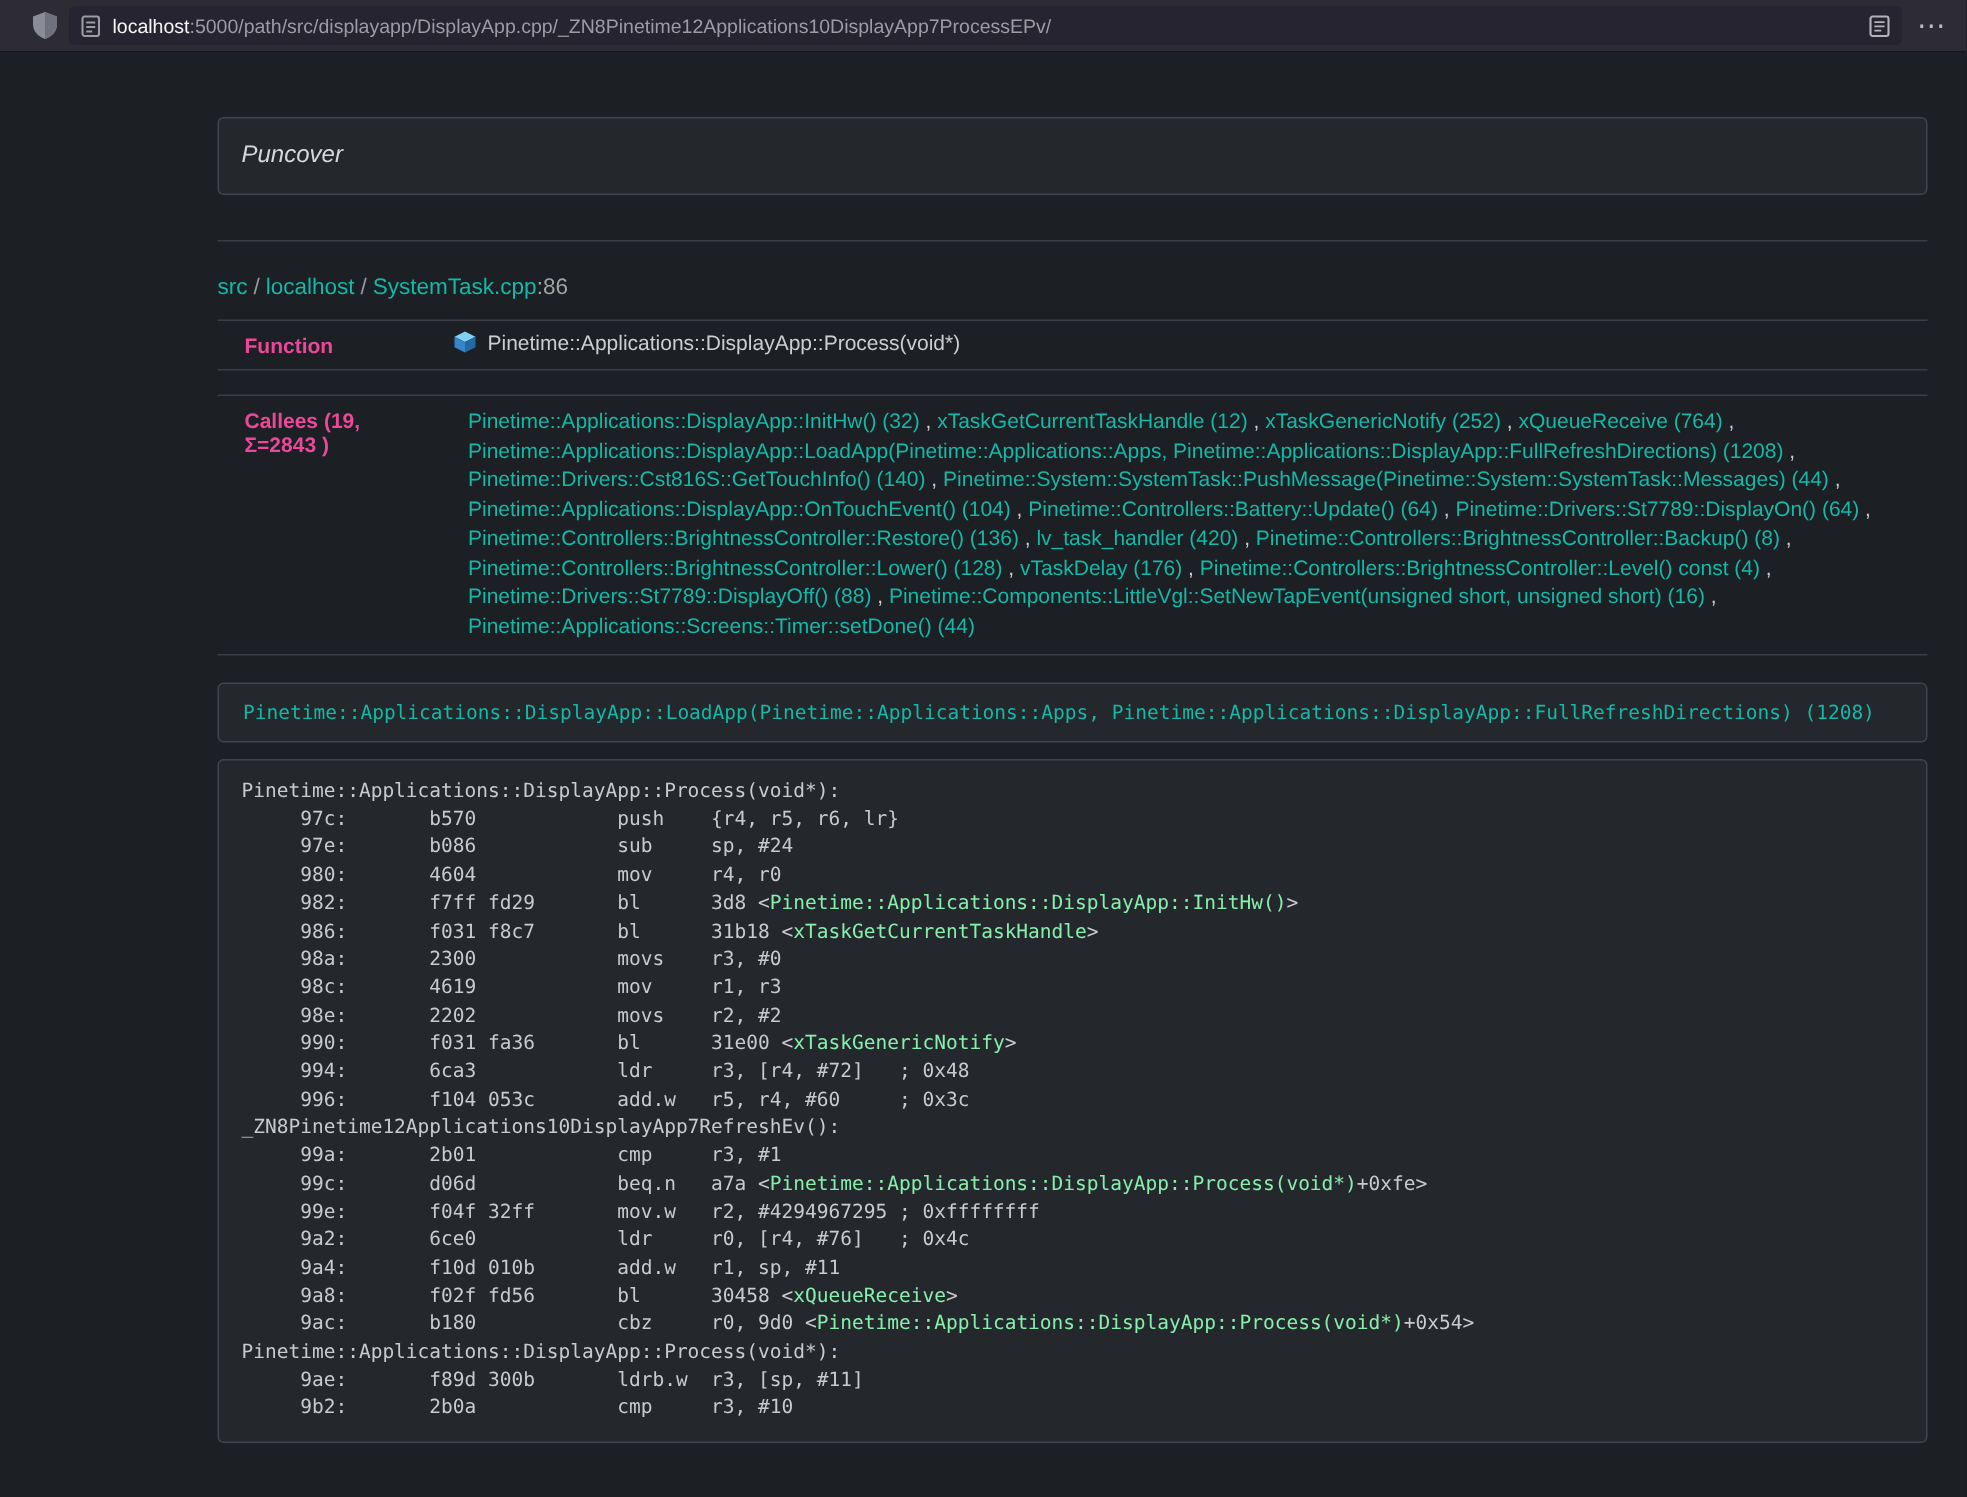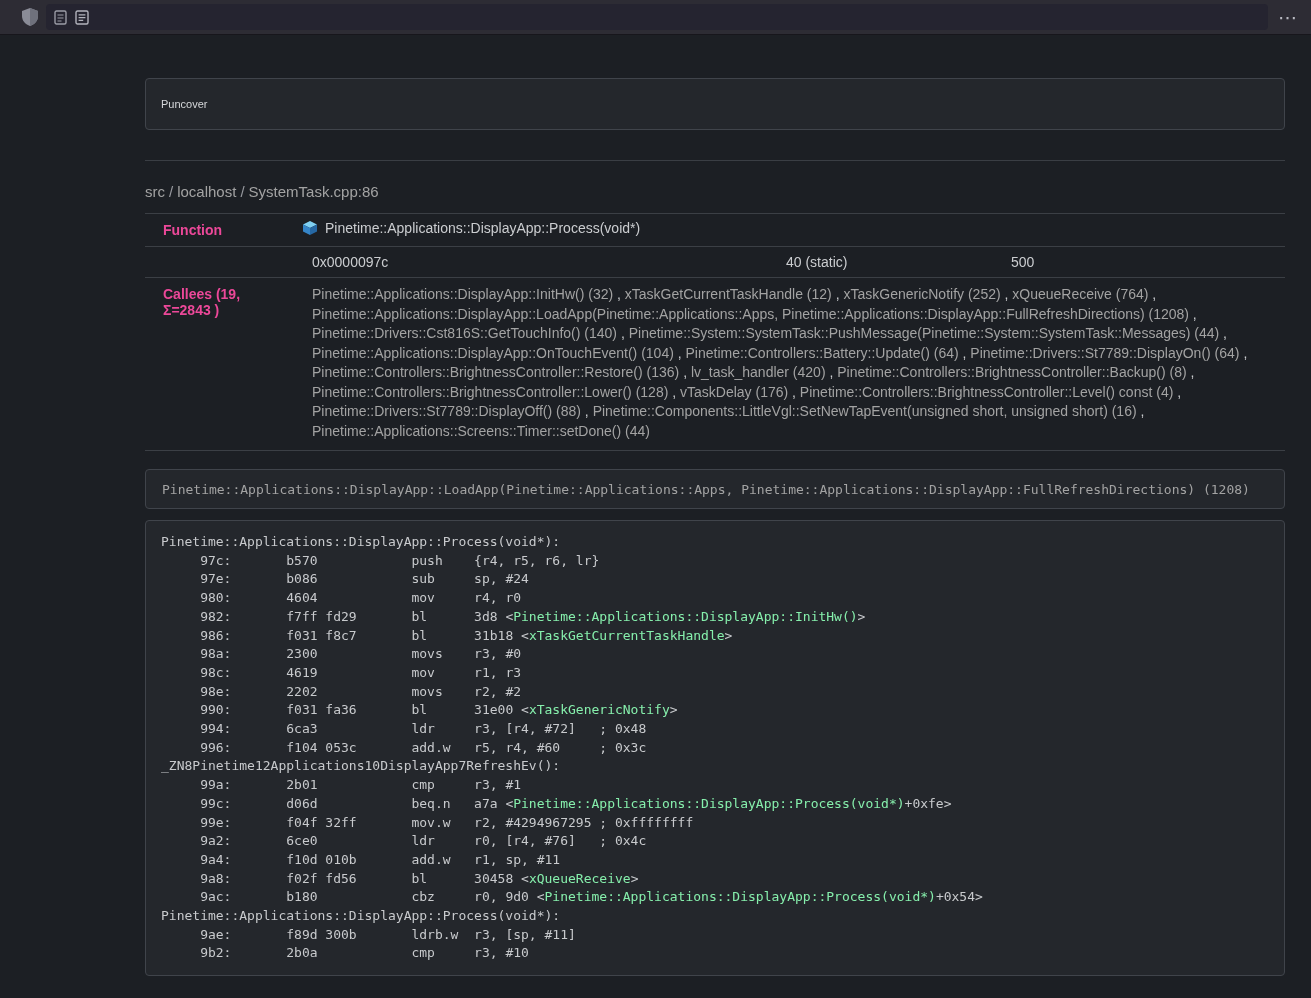--- a/index.html
+++ b/index.html
@@ -3,21 +3,21 @@
 <meta charset="utf-8">
 <style>
   * { box-sizing: border-box; }
   html, body { margin: 0; padding: 0; }
   body {
     width: 1311px; height: 998px; overflow: hidden;
     background: #1c1f24;
     font-family: "Liberation Sans", sans-serif;
     font-size: 14px; color: #cbcdd0;
   }
-  a { color: #a3a3a3; text-decoration: none; }
+  a { color: #14b8a6; text-decoration: none; }
 
   
   .browser-bar {
     height: 35px; background: #2d2c34; border-bottom: 1px solid #17161c;
     display: flex; align-items: center; padding: 0 10px;
   }
   .bar-icon { display: inline-flex; align-items: center; justify-content: center; cursor: pointer; }
   .shield-wrap { margin-left: 12px; margin-right: 8px; }
   .url-field {
     flex: 1; height: 26px; background: #252430; border-radius: 4px;
@@ -25,21 +25,21 @@
     overflow: hidden;
   }
   .url-text { font-size: 13px; color: #9b9ca6; white-space: nowrap; overflow: hidden; flex: 1; }
   .url-host { color: #f7f7fa; }
   .menu-dots { color: #b9bac2; font-size: 19px; line-height: 19px; margin: 0 4px 0 10px; cursor: pointer; user-select: none; }
 
   
   .container { width: 1170px; margin-left: 130px; padding: 0 15px; }
   .panel { background: #24272c; border: 1px solid #40444b; border-radius: 4px; }
   .title-panel { margin-top: 43px; height: 52px; display: flex; align-items: center; padding: 0 15px; }
-  .page-title { font-size: 11px; color: #d6d8db; }
+  .page-title { font-size: 16px; color: #d6d8db; font-style: italic; }
   hr.divider { border: 0; border-top: 1px solid #3a3e44; margin: 30px 0 0 0; }
 
   .breadcrumb { margin-top: 22px; font-size: 15px; }
   .crumb-sep { color: #989aa0; padding: 0 4px; }
   .line-no { color: #a3a3a3; }
 
   
   table.main { width: 100%; border-collapse: collapse; margin-top: 13px; border-bottom: 1px solid #3b3f45; }
   table.main > tbody > tr > th,
   table.main > tbody > tr > td { border-top: 1px solid #3b3f45; vertical-align: top; text-align: left; }
@@ -89,20 +89,21 @@
   </span>
   <div class="url-field">
     <span class="bar-icon">
       <svg width="13" height="15" viewBox="0 0 13 15">
         <rect x="1" y="1" width="11" height="13" rx="1.5" fill="none" stroke="#9b9ca6" stroke-width="1.4"></rect>
         <line x1="3.5" y1="5" x2="9.5" y2="5" stroke="#9b9ca6" stroke-width="1.2"></line>
         <line x1="3.5" y1="8" x2="9.5" y2="8" stroke="#9b9ca6" stroke-width="1.2"></line>
         <line x1="3.5" y1="11" x2="7.5" y2="11" stroke="#9b9ca6" stroke-width="1.2"></line>
       </svg>
     </span>
+    <span class="url-text"><span class="url-host">localhost</span><span>:5000/path/src/displayapp/DisplayApp.cpp/_ZN8Pinetime12Applications10DisplayApp7ProcessEPv/</span></span>
     <span class="bar-icon">
       <svg width="14" height="15" viewBox="0 0 14 15">
         <rect x="1" y="1" width="12" height="13" rx="1.5" fill="none" stroke="#b2b3bc" stroke-width="1.4"></rect>
         <line x1="3.6" y1="4.8" x2="10.4" y2="4.8" stroke="#b2b3bc" stroke-width="1.2"></line>
         <line x1="3.6" y1="7.6" x2="10.4" y2="7.6" stroke="#b2b3bc" stroke-width="1.2"></line>
         <line x1="3.6" y1="10.4" x2="8.2" y2="10.4" stroke="#b2b3bc" stroke-width="1.2"></line>
       </svg>
     </span>
   </div>
   <span class="menu-dots">⋯</span>
@@ -142,27 +143,20 @@
         <td class="nested-cell">
           <table class="details">
             <colgroup>
               <col style="width:262px">
                 <col style="width:220px">
                 <col style="width:225px">
                 <col style="width:130px">
                 <col>
             </colgroup>
             <tbody>
-            <tr>
-              <td class="first">0x0000097c</td>
-              <td></td>
-              <td>40 (static)</td>
-              <td>500</td>
-              <td></td>
-            </tr>
           </tbody>
             </table>
         </td>
       </tr>
       <tr>
         <th>Callees (19, Σ=2843 )</th>
         <td class="callees-cell"><a href="#" class="callee-link">Pinetime::Applications::DisplayApp::InitHw() (32)</a><span class="callee-sep"> , </span><a href="#" class="callee-link">xTaskGetCurrentTaskHandle (12)</a><span class="callee-sep"> , </span><a href="#" class="callee-link">xTaskGenericNotify (252)</a><span class="callee-sep"> , </span><a href="#" class="callee-link">xQueueReceive (764)</a><span class="callee-sep"> , </span><a href="#" class="callee-link">Pinetime::Applications::DisplayApp::LoadApp(Pinetime::Applications::Apps, Pinetime::Applications::DisplayApp::FullRefreshDirections) (1208)</a><span class="callee-sep"> , </span><a href="#" class="callee-link">Pinetime::Drivers::Cst816S::GetTouchInfo() (140)</a><span class="callee-sep"> , </span><a href="#" class="callee-link">Pinetime::System::SystemTask::PushMessage(Pinetime::System::SystemTask::Messages) (44)</a><span class="callee-sep"> , </span><a href="#" class="callee-link">Pinetime::Applications::DisplayApp::OnTouchEvent() (104)</a><span class="callee-sep"> , </span><a href="#" class="callee-link">Pinetime::Controllers::Battery::Update() (64)</a><span class="callee-sep"> , </span><a href="#" class="callee-link">Pinetime::Drivers::St7789::DisplayOn() (64)</a><span class="callee-sep"> , </span><a href="#" class="callee-link">Pinetime::Controllers::BrightnessController::Restore() (136)</a><span class="callee-sep"> , </span><a href="#" class="callee-link">lv_task_handler (420)</a><span class="callee-sep"> , </span><a href="#" class="callee-link">Pinetime::Controllers::BrightnessController::Backup() (8)</a><span class="callee-sep"> , </span><a href="#" class="callee-link">Pinetime::Controllers::BrightnessController::Lower() (128)</a><span class="callee-sep"> , </span><a href="#" class="callee-link">vTaskDelay (176)</a><span class="callee-sep"> , </span><a href="#" class="callee-link">Pinetime::Controllers::BrightnessController::Level() const (4)</a><span class="callee-sep"> , </span><a href="#" class="callee-link">Pinetime::Drivers::St7789::DisplayOff() (88)</a><span class="callee-sep"> , </span><a href="#" class="callee-link">Pinetime::Components::LittleVgl::SetNewTapEvent(unsigned short, unsigned short) (16)</a><span class="callee-sep"> , </span><a href="#" class="callee-link">Pinetime::Applications::Screens::Timer::setDone() (44)</a></td>
       </tr>
     </tbody>
   </table>

